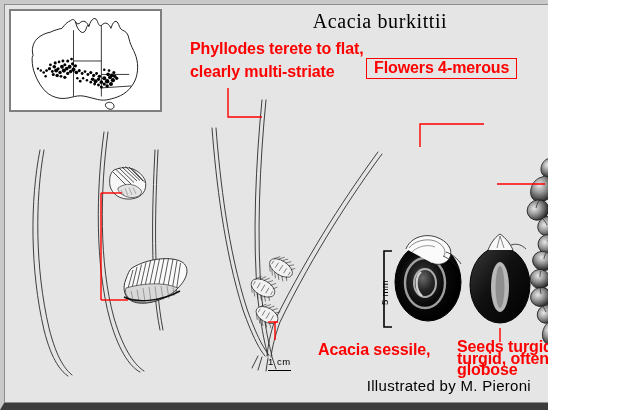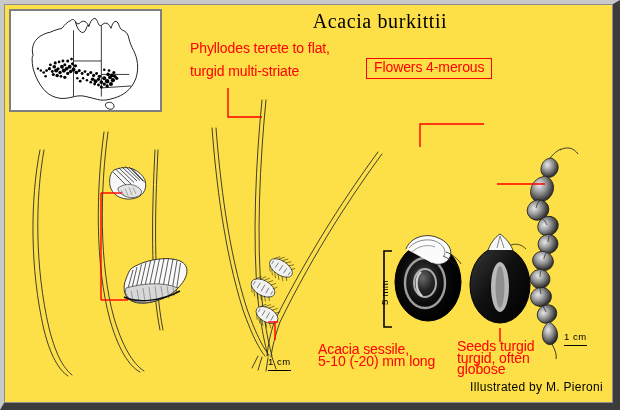--- a/index.html
+++ b/index.html
@@ -3,23 +3,23 @@
 <meta charset="utf-8">
 <title>Acacia burkittii</title>
 <style>
   html, body {
     margin: 0;
     padding: 0;
     background: #ffffff;
   }
   #plate {
     position: relative;
-    width: 620px;
+    width: 548px;
     height: 410px;
-    background: #fde047;
+    background: #e5e5e5;
     box-sizing: border-box;
     overflow: hidden;
     font-family: "Liberation Sans", sans-serif;
   }
   
   #frame-outer {
     position: absolute;
     left: 0; top: 0;
     width: 620px; height: 410px;
     box-sizing: border-box;
@@ -67,34 +67,35 @@
     box-sizing: border-box;
     border: 2px solid #7f7f7f;
     background: #ffffff;
   }
   #map-box svg { display:block; width:100%; height:100%; }
   
   .anno {
     position: absolute;
     color: #ff0000;
     font-family: "Liberation Sans", sans-serif;
-    font-size: 14px;
+    font-size: 16px;
     line-height: 11.5px;
     white-space: pre;
     letter-spacing: -0.1px;
+    font-weight: bold;
   }
   .anno.boxed {
     border: 1.5px solid #ff0000;
     padding: 3px 7px 4px 7px;
   }
   #credit {
     position: absolute;
     right: 17px;
     bottom: 16px;
-    font-size: 12px;
+    font-size: 15px;
     color: #000000;
     font-family: "Liberation Sans", sans-serif;
     letter-spacing: 0.3px;
     white-space: nowrap;
     text-align: center;
   }
   
   .scale-h {
     position: absolute;
     font-family: "Liberation Sans", sans-serif;
@@ -475,28 +476,28 @@
         <circle cx="71" cy="73" r="1.4"></circle>
           <circle cx="68" cy="70" r="1.3"></circle>
         <circle cx="101" cy="62" r="1.4"></circle>
           <circle cx="96" cy="61" r="1.3"></circle>
       </g>
     </svg>
   </div>
 
   <div id="title">Acacia burkittii</div>
 
-  <div class="anno" style="left:190px; top:43px;"><span>Phyllodes terete to flat,</span><br><br><span>turgid multi-striate</span></div>
+  <div class="anno" style="left:190px; top:43px;"><span>Phyllodes terete to flat,</span><br><br><span>clearly multi-striate</span></div>
 
   <div class="anno boxed" style="left:366px; top:58px;text-align:right;"><span>Flowers 4-merous</span></div>
 
 
 
 
-  <div class="anno" style="left:318px; top:344px;"><span>Acacia sessile,</span><br><span>5-10 (-20) mm long</span></div>
+  <div class="anno" style="left:318px; top:344px;"><span>Acacia sessile,</span><br></div>
 
   <div class="anno" style="left:457px; top:341px;"><span>Seeds turgid</span><br><span>turgid, often</span><br><span>globose</span></div>
 
   <div class="scale-h" style="left:268px; top:356px;">1 cm</div>
 
   <div class="scale-h" style="left:564px; top:331px;">1 cm</div>
 
   <svg style="position:absolute; left:380px; top:250px; width:14px; height:78px;" viewBox="0 0 14 78">
     <path d="M12,1 L4,1 L4,77 L12,77" fill="none" stroke="#000" stroke-width="1.6"></path>
   </svg>

